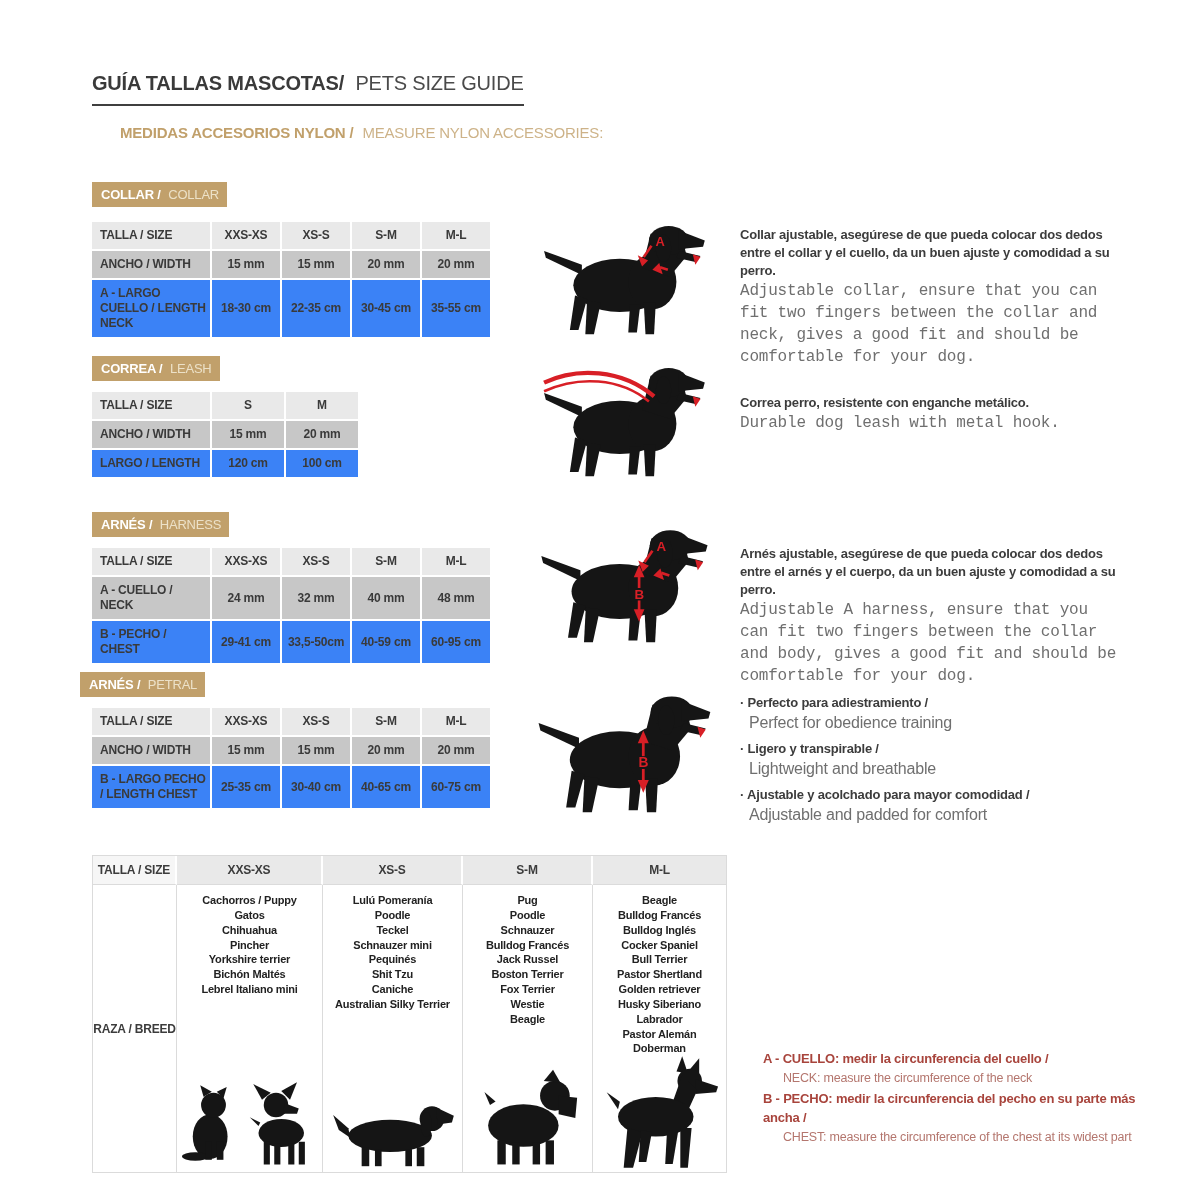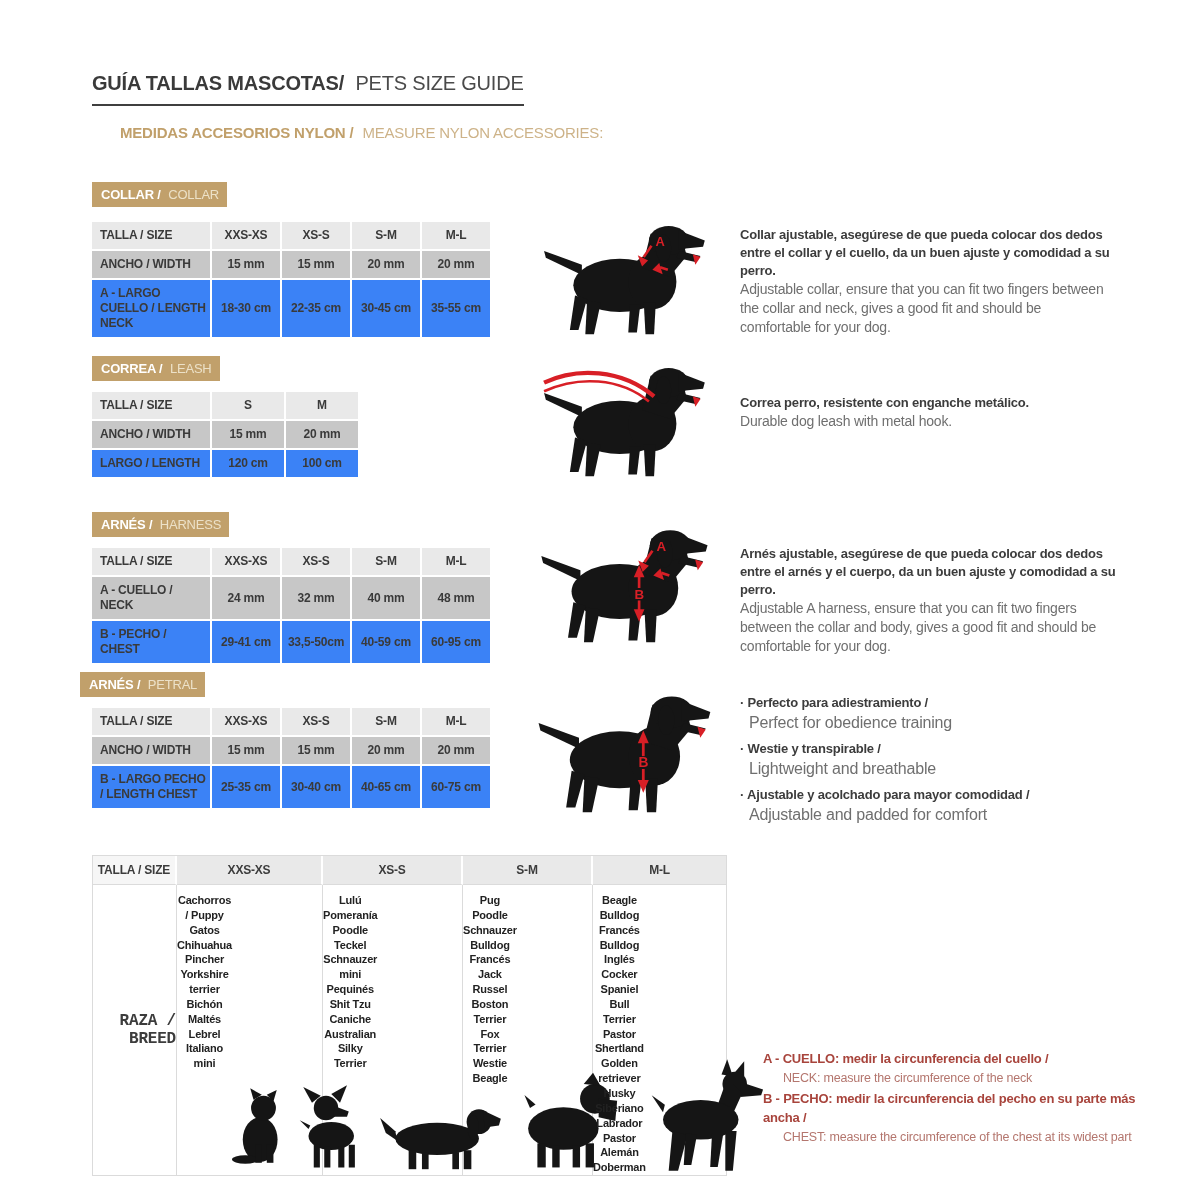--- a/index.html
+++ b/index.html
@@ -28,39 +28,39 @@
   .cols3 .trow{grid-template-columns:118px 72px 72px;}
   .tcell{display:flex;align-items:center;justify-content:center;text-align:center;
          padding:6px 3px;font-weight:700;color:#3A3A3A;line-height:1.25;}
   .tlabel{justify-content:flex-start;text-align:left;padding-left:8px;}
   .thead .tcell{background:var(--row-light);}
   .tgray .tcell{background:var(--row-gray);}
   .twhite .tcell{background:#3b82f6;}
   
   .desc{font-size:13px;line-height:1.38;}
   .desc-es{font-weight:700;color:#3C3C3C;}
-  .desc-en{font-weight:400;color:var(--text-light);font-size:14px;}
+  .desc-en{font-weight:400;color:var(--text-light);font-size:16px;font-family:Liberation Mono, monospace;}
   
   .bullets{font-size:13px;line-height:1.35;}
   .bullet{margin-bottom:7px;}
   .b-es{font-weight:700;color:#3C3C3C;}
   .b-es::before{content:"· ";}
   .b-en{font-weight:400;color:var(--text-light);font-size:16px;padding-left:9px;}
   
   #breedtable{left:92px;top:855px;width:633px;border:1px solid var(--border-light);}
   .bt-header,.bt-body{display:grid;grid-template-columns:84px 146px 140px 130px 133px;}
   .bt-hcell{height:28px;display:flex;align-items:center;justify-content:center;
             font-size:12px;font-weight:700;background:var(--row-light);
             border-right:2px solid #fff;border-bottom:1px solid var(--border-light);}
   .bt-hcell:first-child{background:#F6F6F6;}
   .bt-hcell:last-child{border-right:none;}
   .bt-body{min-height:260px;}
-  .bt-cell{border-right:1px solid var(--border-light);display:flex;flex-direction:row;min-height:260px;}
+  .bt-cell{border-right:1px solid var(--border-light);display:flex;flex-direction:column;min-height:260px;}
   .bt-cell:last-child{border-right:none;}
-  .bt-label{align-items:center;justify-content:center;font-size:16px;font-weight:700;text-align:right;font-family:Liberation Mono, monospace;}
+  .bt-label{align-items:center;justify-content:center;font-size:12px;font-weight:700;text-align:left;}
   .breedlist{padding-top:8px;font-size:11px;font-weight:700;text-align:center;line-height:1.35;color:#222;}
   .sil{margin-top:auto;display:flex;justify-content:center;align-items:flex-end;gap:8px;padding-bottom:2px;}
   
   .notes{font-size:13px;line-height:1.45;}
   .note-es{font-weight:700;color:var(--note-red);}
   .note-en{font-weight:400;color:var(--note-red-light);font-size:12.5px;padding-left:20px;margin-bottom:3px;}
   
   .mark-line{stroke:var(--arrow-red);stroke-width:3;}
   .mark-fill{fill:var(--arrow-red);}
   .mark-letter{fill:var(--arrow-red);font-weight:700;font-size:15px;text-anchor:middle;}
@@ -256,21 +256,21 @@
     <polygon class="mark-fill" points="110,98 116,112 122,98"></polygon>
     <text class="mark-letter" x="116" y="84">B</text>
   </g>
 </svg>
 <div class="abs bullets" style="left:740px;top:694px;width:382px">
   <div class="bullet">
     <div class="b-es">Perfecto para adiestramiento /</div>
     <div class="b-en">Perfect for obedience training</div>
   </div>
   <div class="bullet">
-    <div class="b-es">Westie y transpirable /</div>
+    <div class="b-es">Ligero y transpirable /</div>
     <div class="b-en">Lightweight and breathable</div>
   </div>
   <div class="bullet">
     <div class="b-es">Ajustable y acolchado para mayor comodidad /</div>
     <div class="b-en">Adjustable and padded for comfort</div>
   </div>
 </div>
 
 <div id="breedtable" class="abs">
   <div class="bt-header">

